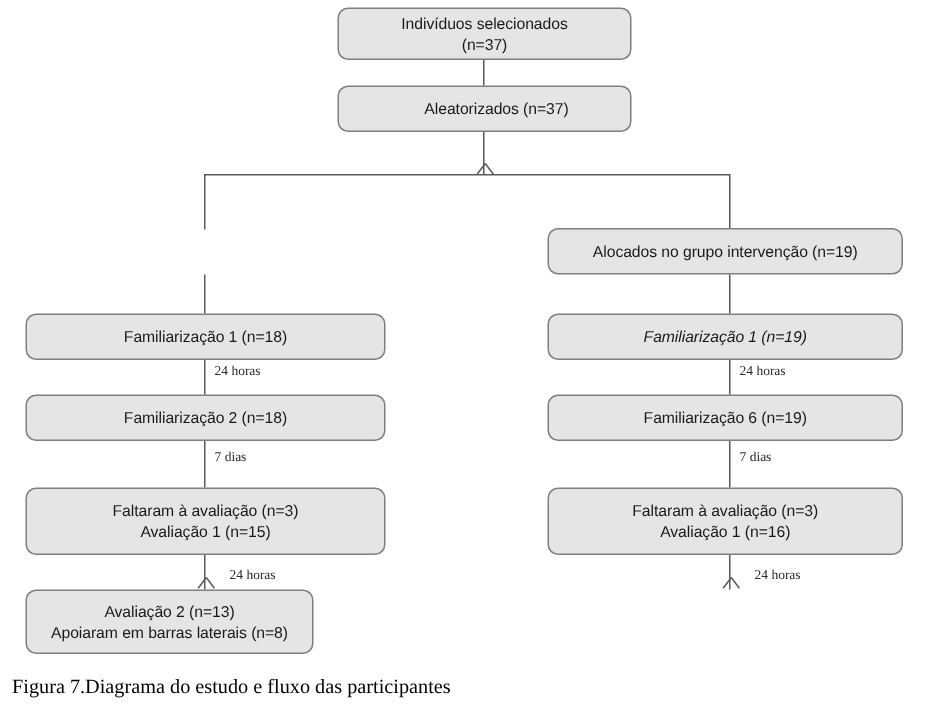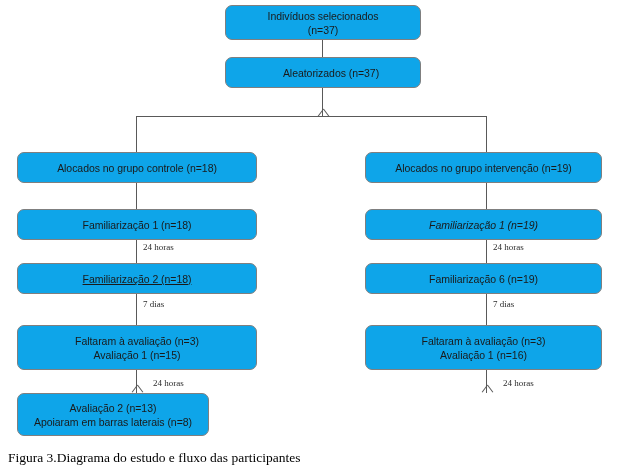--- a/index.html
+++ b/index.html
@@ -23,21 +23,21 @@
     width: 618px;
     height: 472px;
   }
 
   
   .node {
     position: absolute;
     box-sizing: border-box;
     border: 1px solid #7f7f7f;
     border-radius: 7px;
-    background: #0ea5e9;
+    background: #e5e5e5;
     display: flex;
     flex-direction: column;
     align-items: center;
     justify-content: center;
     text-align: center;
     font-family: "Liberation Sans", sans-serif;
     font-size: 10.5px;
     line-height: 14px;
     color: #1a1a1a;
     letter-spacing: -0.05px;
@@ -123,34 +123,31 @@
   </div>
 
   <div class="vline" style="left:322px; top:88px; height:28px;"></div>
   <div class="arrowhead" style="left:317px; top:109px;"></div>
 
   <div class="hline" style="left:136px; top:116px; width:350px;"></div>
 
   <div class="vline" style="left:136px; top:116px; height:37px;"></div>
   <div class="vline" style="left:486px; top:116px; height:37px;"></div>
 
-  <div class="node" style="left:17px; top:152px; width:240px; height:31px;">
-    <span class="ln">Alocados no grupo controle (n=18)</span>
-  </div>
 
   <div class="vline" style="left:136px; top:183px; height:26px;"></div>
 
   <div class="node" style="left:17px; top:209px; width:240px; height:31px;">
     <span class="ln">Familiarização 1 (n=18)</span>
   </div>
 
   <div class="vline" style="left:136px; top:240px; height:23px;"></div>
   <div class="interval" style="left:143px; top:242px;">24 horas</div>
 
-  <div class="node" style="left:17px; top:263px; width:240px; height:31px;text-decoration:underline;">
+  <div class="node" style="left:17px; top:263px; width:240px; height:31px;">
     <span class="ln">Familiarização 2 (n=18)</span>
   </div>
 
   <div class="vline" style="left:136px; top:294px; height:31px;"></div>
   <div class="interval" style="left:143px; top:299px;">7 dias</div>
 
   <div class="node" style="left:17px; top:325px; width:240px; height:45px;">
     <span class="ln">Faltaram à avaliação (n=3)</span>
     <span class="ln">Avaliação 1 (n=15)</span>
   </div>
@@ -189,13 +186,13 @@
     <span class="ln">Avaliação 1 (n=16)</span>
   </div>
 
   <div class="vline" style="left:486px; top:370px; height:23px;"></div>
   <div class="arrowhead" style="left:481px; top:385px;"></div>
   <div class="interval" style="left:503px; top:378px;">24 horas</div>
 
 
 </div>
 
-<div id="caption">Figura 3.Diagrama do estudo e fluxo das participantes</div>
+<div id="caption">Figura 7.Diagrama do estudo e fluxo das participantes</div>
 
 </body></html>

